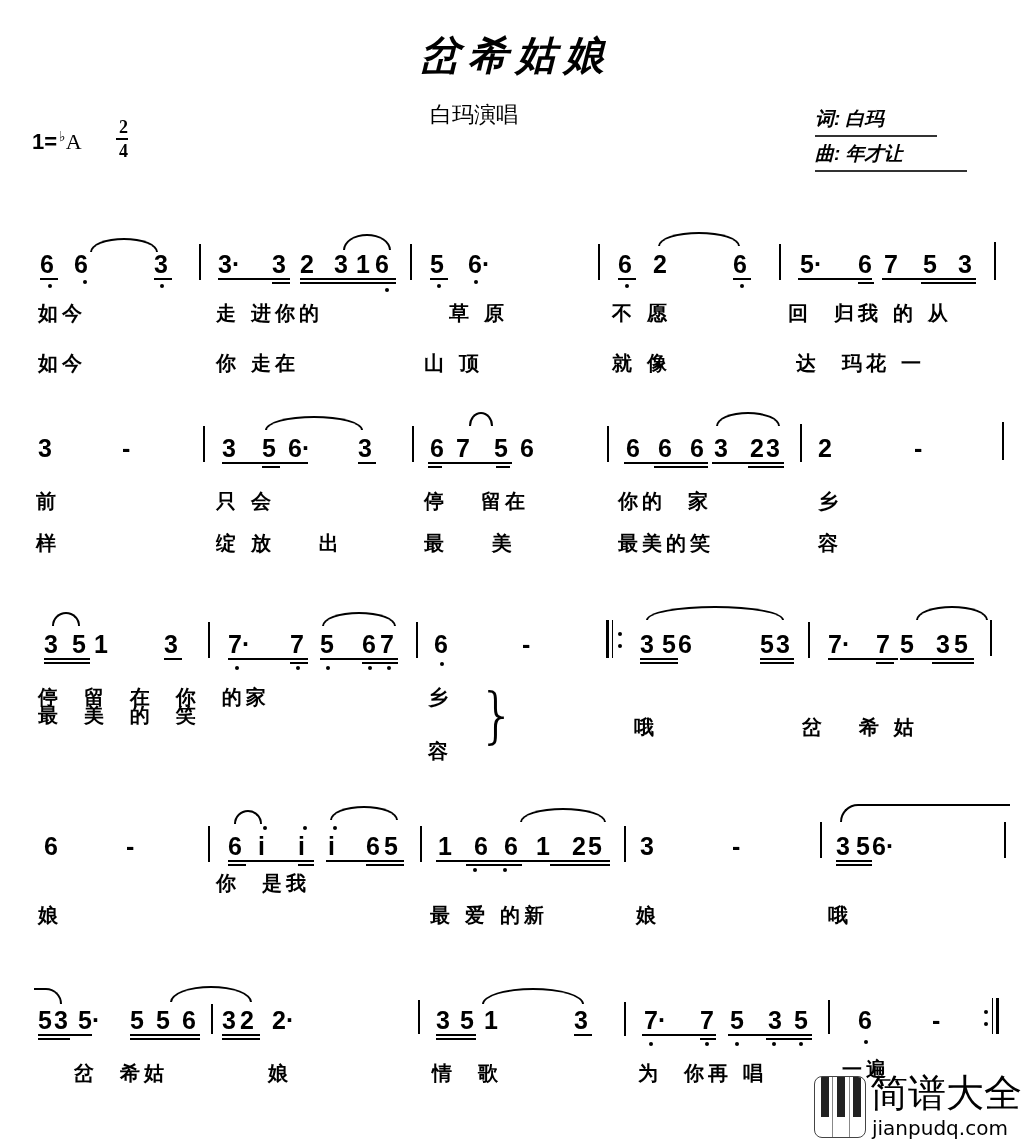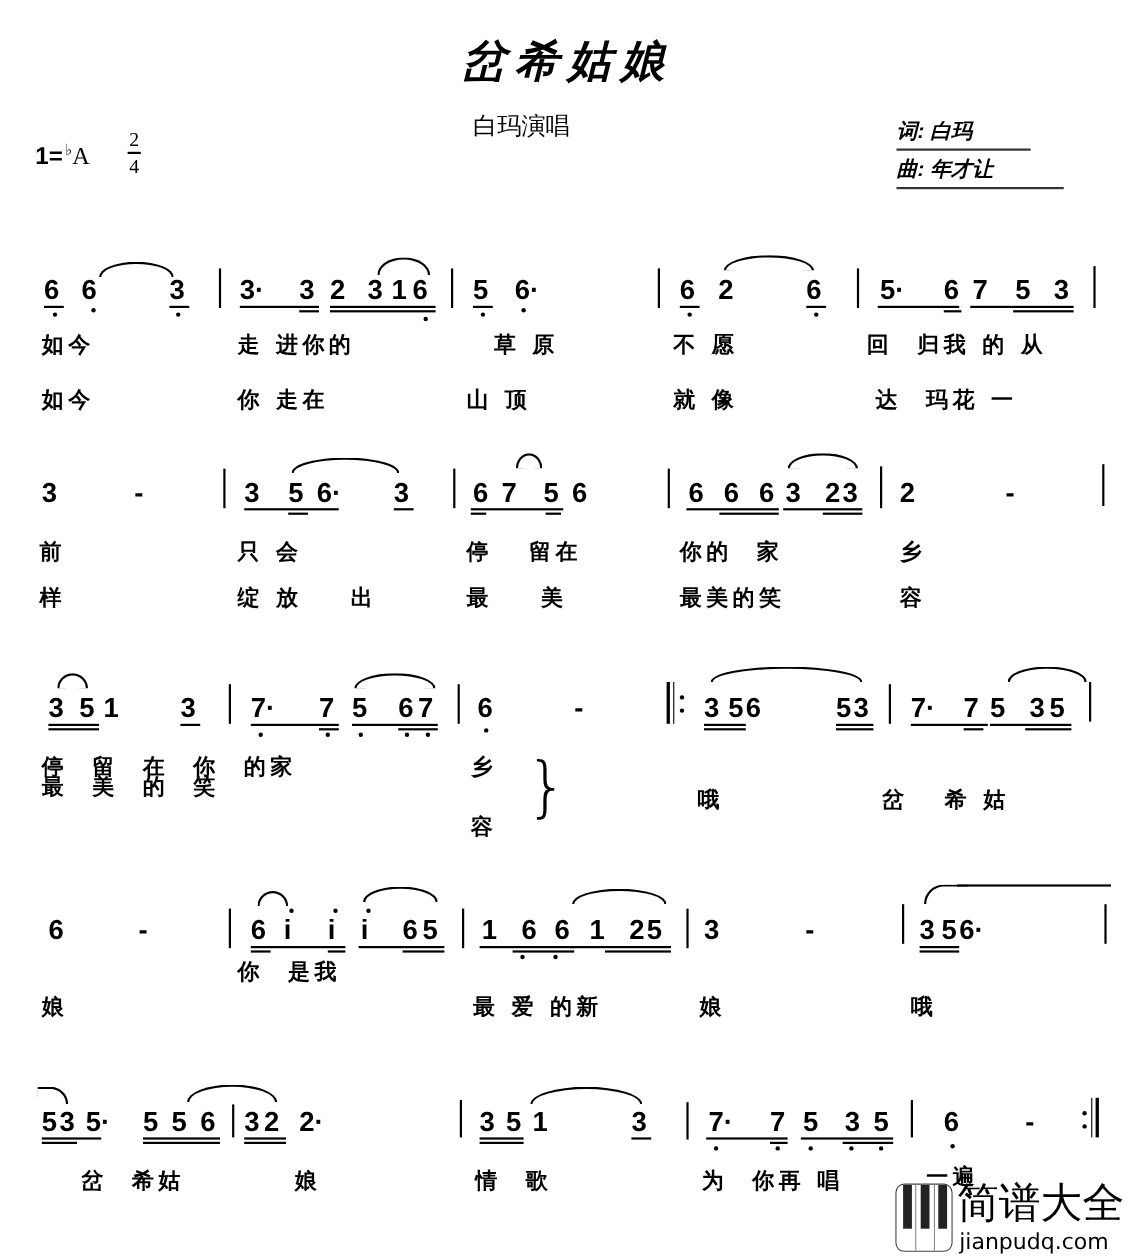--- a/index.html
+++ b/index.html
@@ -6,21 +6,21 @@
   html, body { width: 1032px; height: 1144px; background: #ffffff; overflow: hidden; }
   body { position: relative; font-family: "Liberation Sans", "DejaVu Sans", sans-serif; color: #000; }
 
   .title { position: absolute; left: 0; width: 1032px; top: 28px; text-align: center;
     font-family: "DejaVu Serif", serif; font-size: 40px; font-weight: bold; font-style: italic;
     letter-spacing: 8px; }
   .singer { position: absolute; left: 430px; top: 100px; font-family: "DejaVu Serif", serif; font-size: 22px; }
   .key { position: absolute; left: 32px; top: 128px; font-size: 22px; font-weight: bold; }
   .key .flat { font-size: 14px; vertical-align: super; font-weight: normal; margin-left: 2px; }
   .key .letter { font-family: "Liberation Serif", serif; font-weight: normal; font-size: 22px; }
-  .time { position: absolute; left: 116px; top: 117px; font-family: "Liberation Serif", serif; font-weight: normal; font-size: 18px; text-align: center; line-height: 20px; }
+  .time { position: absolute; left: 116px; top: 117px; font-family: "Liberation Serif", serif; font-weight: bold; font-size: 18px; text-align: right; line-height: 20px; }
   .time .bar { display: block; width: 12px; height: 2px; background: #000; margin: 1px 0; }
   .credit { position: absolute; left: 815px; font-size: 19px; font-weight: bold; font-style: italic; padding-bottom: 3px; border-bottom: 2px solid #333; }
   .credit.lyr { top: 106px; width: 122px; }
   .credit.mus { top: 141px; width: 152px; }
 
   .note { position: absolute; font-size: 25px; font-weight: bold; line-height: 28px; }
   .lyric { position: absolute; font-size: 20px; font-weight: bold; letter-spacing: 4px; white-space: pre; font-family: "DejaVu Sans", sans-serif; }
   .bar-line { position: absolute; width: 2px; background: #000; }
   .dbl-bar { position: absolute; width: 4px; background: #000; }
   .ul { position: absolute; height: 2px; background: #000; }

